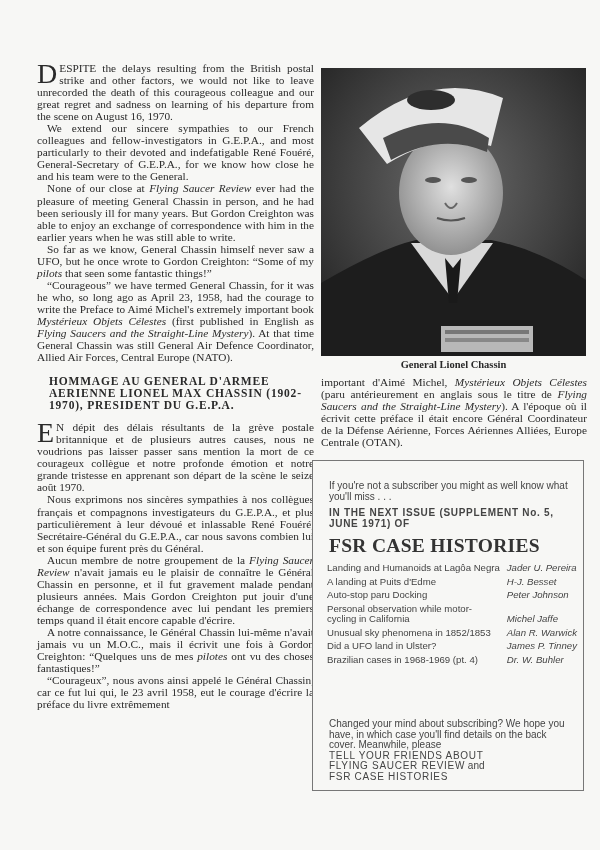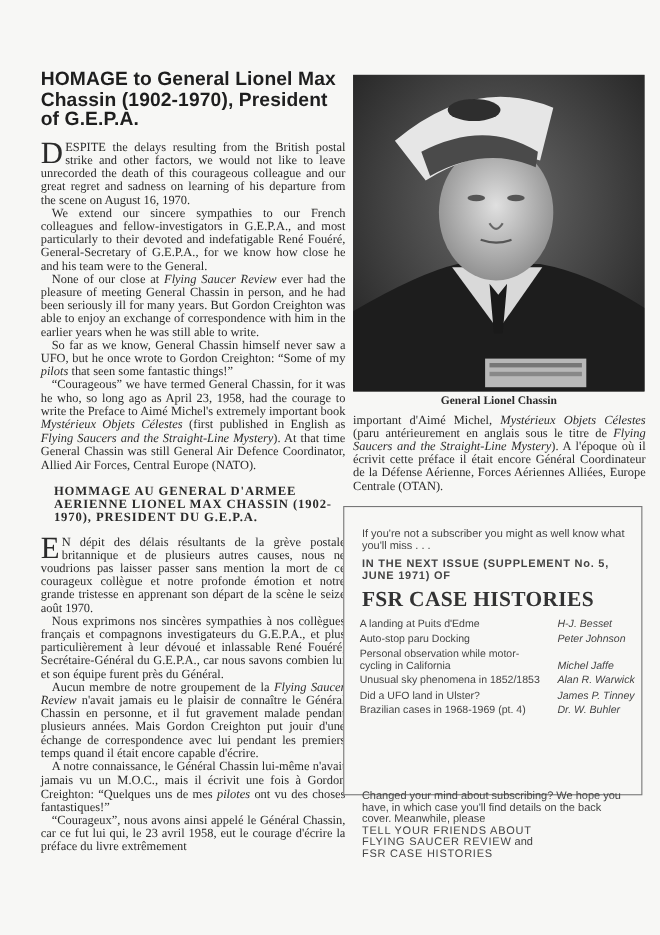--- a/index.html
+++ b/index.html
@@ -35,21 +35,21 @@
   }
   .caption {
     position: absolute; left: 321px; top: 359px; width: 265px; text-align: center;
     font-family: "Liberation Serif", serif; font-weight: bold; font-size: 10.5px; color: #2a2a2a;
   }
   .right-text {
     position: absolute; left: 321px; top: 376px; width: 266px;
     font-family: "Liberation Serif", serif; font-size: 11.3px; line-height: 12.05px; text-align: justify;
   }
   .box {
-    position: absolute; left: 312px; top: 460px; width: 272px; height: 263px;
+    position: absolute; left: 312px; top: 460px; width: 272px; height: 331px;
     border: 1.5px solid #777; box-sizing: border-box; background: #f7f7f5;
     font-family: "Liberation Sans", sans-serif; color: #444;
   }
   .box .intro { position: absolute; left: 16px; top: 19px; width: 245px; font-size: 10px; line-height: 11px; }
   .box .next { position: absolute; left: 16px; top: 47px; width: 245px; font-size: 10px; line-height: 10.5px; letter-spacing: 0.6px; font-weight: bold; }
   .box .big {
     position: absolute; left: 16px; top: 74px; font-family: "Liberation Serif", serif; font-weight: bold;
     font-size: 19.5px; color: #333; letter-spacing: 0.3px;
   }
   .box table { position: absolute; left: 14px; top: 102px; width: 250px; border-collapse: collapse; font-size: 9.6px; }
@@ -57,21 +57,20 @@
   .box td.author { font-style: italic; padding-left: 6px; white-space: nowrap; }
   .box .outro { position: absolute; left: 16px; top: 258px; width: 245px; font-size: 10px; line-height: 10.6px; }
   .box .caps { letter-spacing: 0.7px; }
 </style>
 </head>
 <body>
 
 <div class="page">
 
   <div class="left-col">
-    <h1 class="headline">HOMAGE to General Lionel Max Chassin (1902-1970), President of G.E.P.A.</h1>
 
     <p class="p first"><span class="dropcap">D</span><span>ESPITE the delays resulting from the British postal strike and other factors, we would not like to leave unrecorded the death of this courageous colleague and our great regret and sadness on learning of his departure from the scene on August 16, 1970.</span></p>
     <p class="p">We extend our sincere sympathies to our French colleagues and fellow-investigators in G.E.P.A., and most particularly to their devoted and indefatigable René Fouéré, General-Secretary of G.E.P.A., for we know how close he and his team were to the General.</p>
     <p class="p"><span>None of our close at </span><em>Flying Saucer Review</em><span> ever had the pleasure of meeting General Chassin in person, and he had been seriously ill for many years. But Gordon Creighton was able to enjoy an exchange of correspondence with him in the earlier years when he was still able to write.</span></p>
     <p class="p"><span>So far as we know, General Chassin himself never saw a UFO, but he once wrote to Gordon Creighton: “Some of my </span><em>pilots</em><span> that seen some fantastic things!”</span></p>
     <p class="p"><span>“Courageous” we have termed General Chassin, for it was he who, so long ago as April 23, 1958, had the courage to write the Preface to Aimé Michel's extremely important book </span><em>Mystérieux Objets Célestes</em><span> (first published in English as </span><em>Flying Saucers and the Straight-Line Mystery</em><span>). At that time General Chassin was still General Air Defence Coordinator, Allied Air Forces, Central Europe (NATO).</span></p>
 
     <h2 class="fr-heading">HOMMAGE AU GENERAL D'ARMEE AERIENNE LIONEL MAX CHASSIN (1902-1970), PRESIDENT DU G.E.P.A.</h2>
 
     <p class="p first"><span class="dropcap">E</span><span>N dépit des délais résultants de la grève postale britannique et de plusieurs autres causes, nous ne voudrions pas laisser passer sans mention la mort de ce courageux collègue et notre profonde émotion et notre grande tristesse en apprenant son départ de la scène le seize août 1970.</span></p>
@@ -116,20 +115,24 @@
     <span>important d'Aimé Michel, </span><em>Mystérieux Objets Célestes</em><span> (paru antérieurement en anglais sous le titre de </span><em>Flying Saucers and the Straight-Line Mystery</em><span>). A l'époque où il écrivit cette préface il était encore Général Coordinateur de la Défense Aérienne, Forces Aériennes Alliées, Europe Centrale (OTAN).</span>
   </div>
 
   <div class="box">
     <div class="intro">If you're not a subscriber you might as well know what you'll miss . . .</div>
     <div class="next caps">IN THE NEXT ISSUE (SUPPLEMENT No. 5, JUNE 1971) OF</div>
     <div class="big">FSR CASE HISTORIES</div>
     <table>
       <tbody id="contents-body">
           <tr>
+            <td>Landing and Humanoids at Lagôa Negra</td>
+            <td class="author">Jader U. Pereira</td>
+          </tr>
+          <tr>
             <td>A landing at Puits d'Edme</td>
             <td class="author">H-J. Besset</td>
           </tr>
           <tr>
             <td>Auto-stop paru Docking</td>
             <td class="author">Peter Johnson</td>
           </tr>
           <tr>
             <td>Personal observation while motor-cycling in California</td>
             <td class="author">Michel Jaffe</td>

